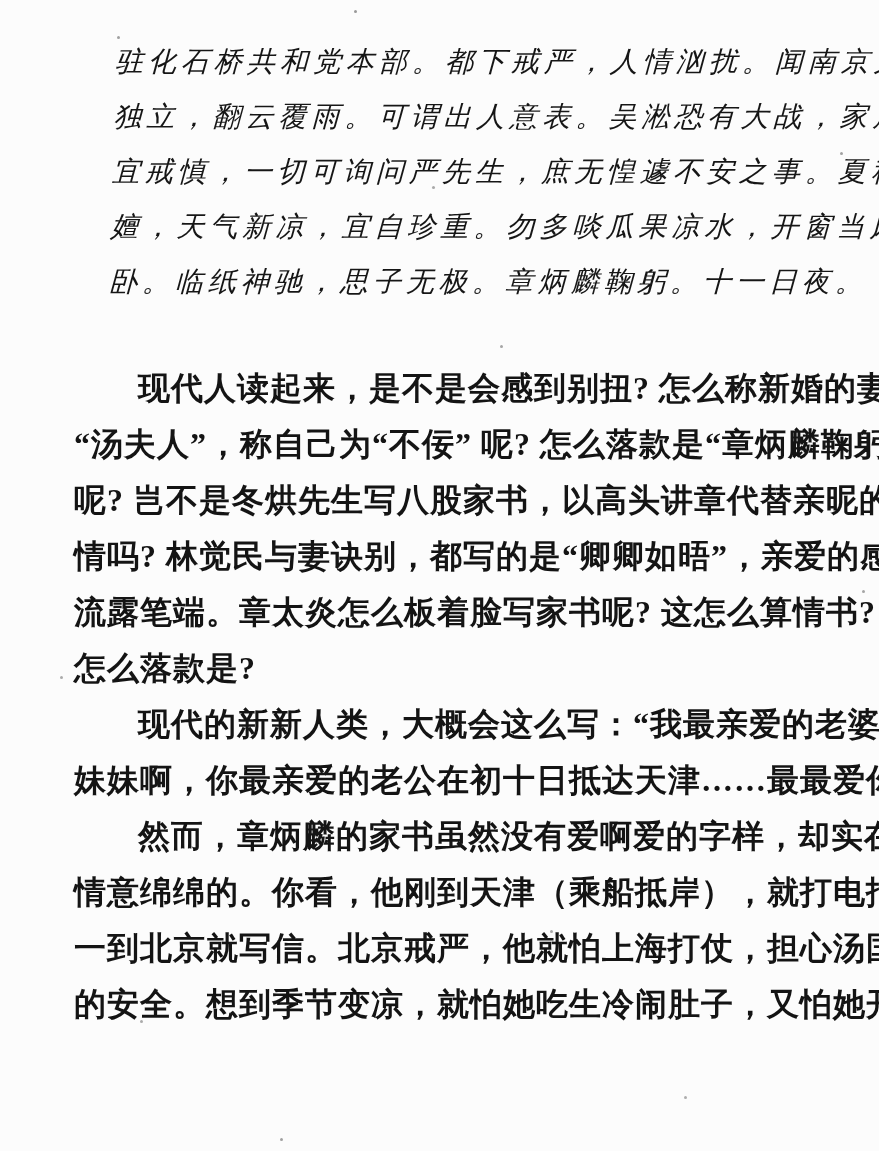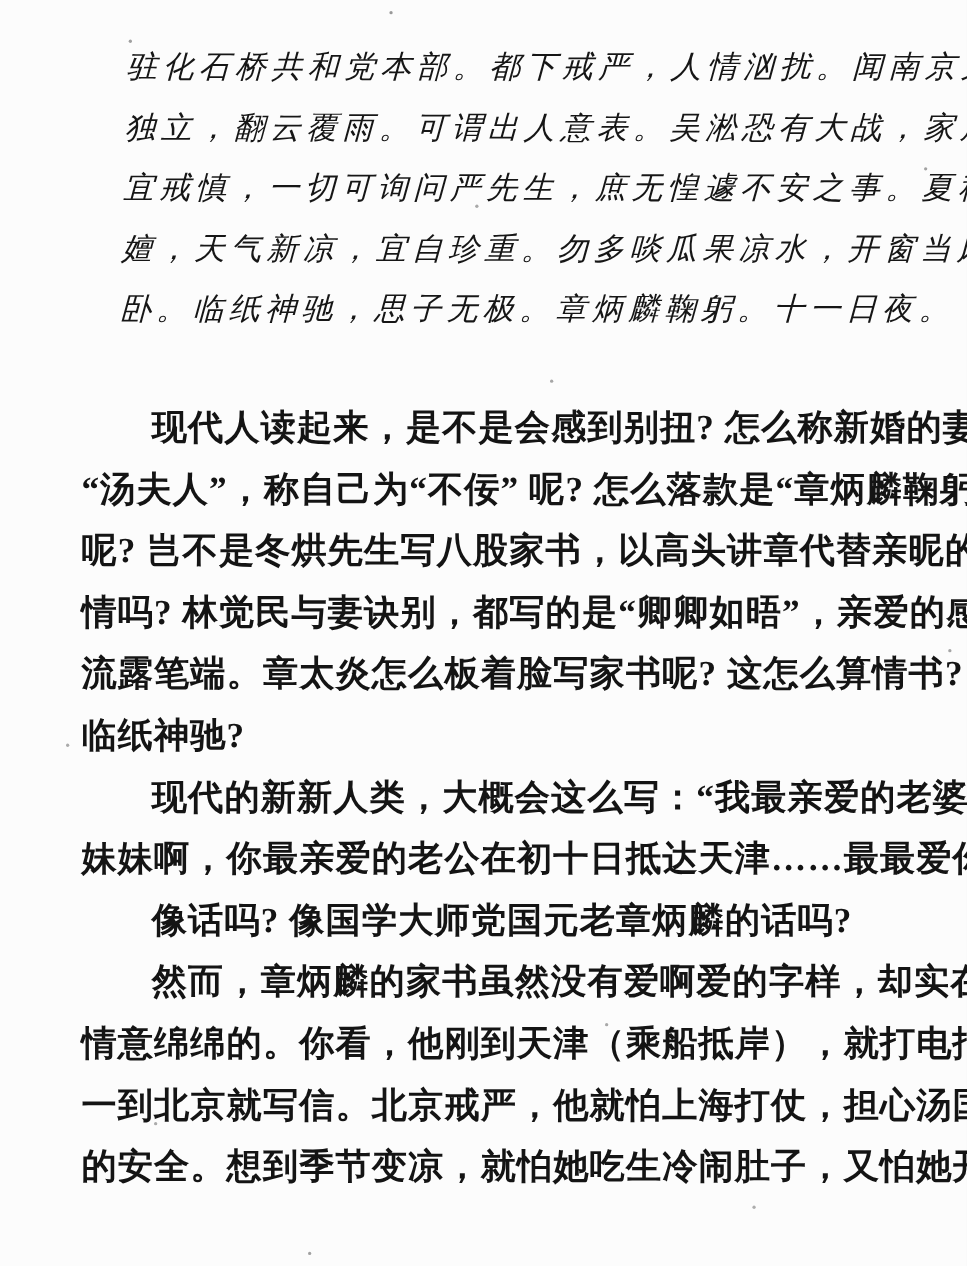--- a/index.html
+++ b/index.html
@@ -90,31 +90,28 @@
   </div>
 
   <div class="bodytext">
 
     <div class="para">
       <div class="line indent">现代人读起来，是不是会感到别扭? 怎么称新婚的妻子</div>
       <div class="line">“汤夫人”，称自己为“不佞” 呢? 怎么落款是“章炳麟鞠躬”</div>
       <div class="line">呢? 岂不是冬烘先生写八股家书，以高头讲章代替亲昵的感</div>
       <div class="line">情吗? 林觉民与妻诀别，都写的是“卿卿如晤”，亲爱的感情</div>
       <div class="line">流露笔端。章太炎怎么板着脸写家书呢? 这怎么算情书? 何来</div>
-      <div class="line">临纸神驰?</div>
+      <div class="line">怎么落款是?</div>
     </div>
 
     <div class="para">
       <div class="line indent">现代的新新人类，大概会这么写：“我最亲爱的老婆国黎</div>
       <div class="line">妹妹啊，你最亲爱的老公在初十日抵达天津……最最爱你的</div>
     </div>
 
-    <div class="para">
-      <div class="line indent">像话吗? 像国学大师党国元老章炳麟的话吗?</div>
-    </div>
 
     <div class="para">
       <div class="line indent">然而，章炳麟的家书虽然没有爱啊爱的字样，却实在是</div>
       <div class="line">情意绵绵的。你看，他刚到天津（乘船抵岸），就打电报回家，</div>
       <div class="line">一到北京就写信。北京戒严，他就怕上海打仗，担心汤国黎</div>
       <div class="line">的安全。想到季节变凉，就怕她吃生冷闹肚子，又怕她开窗</div>
     </div>
 
   </div>
 

